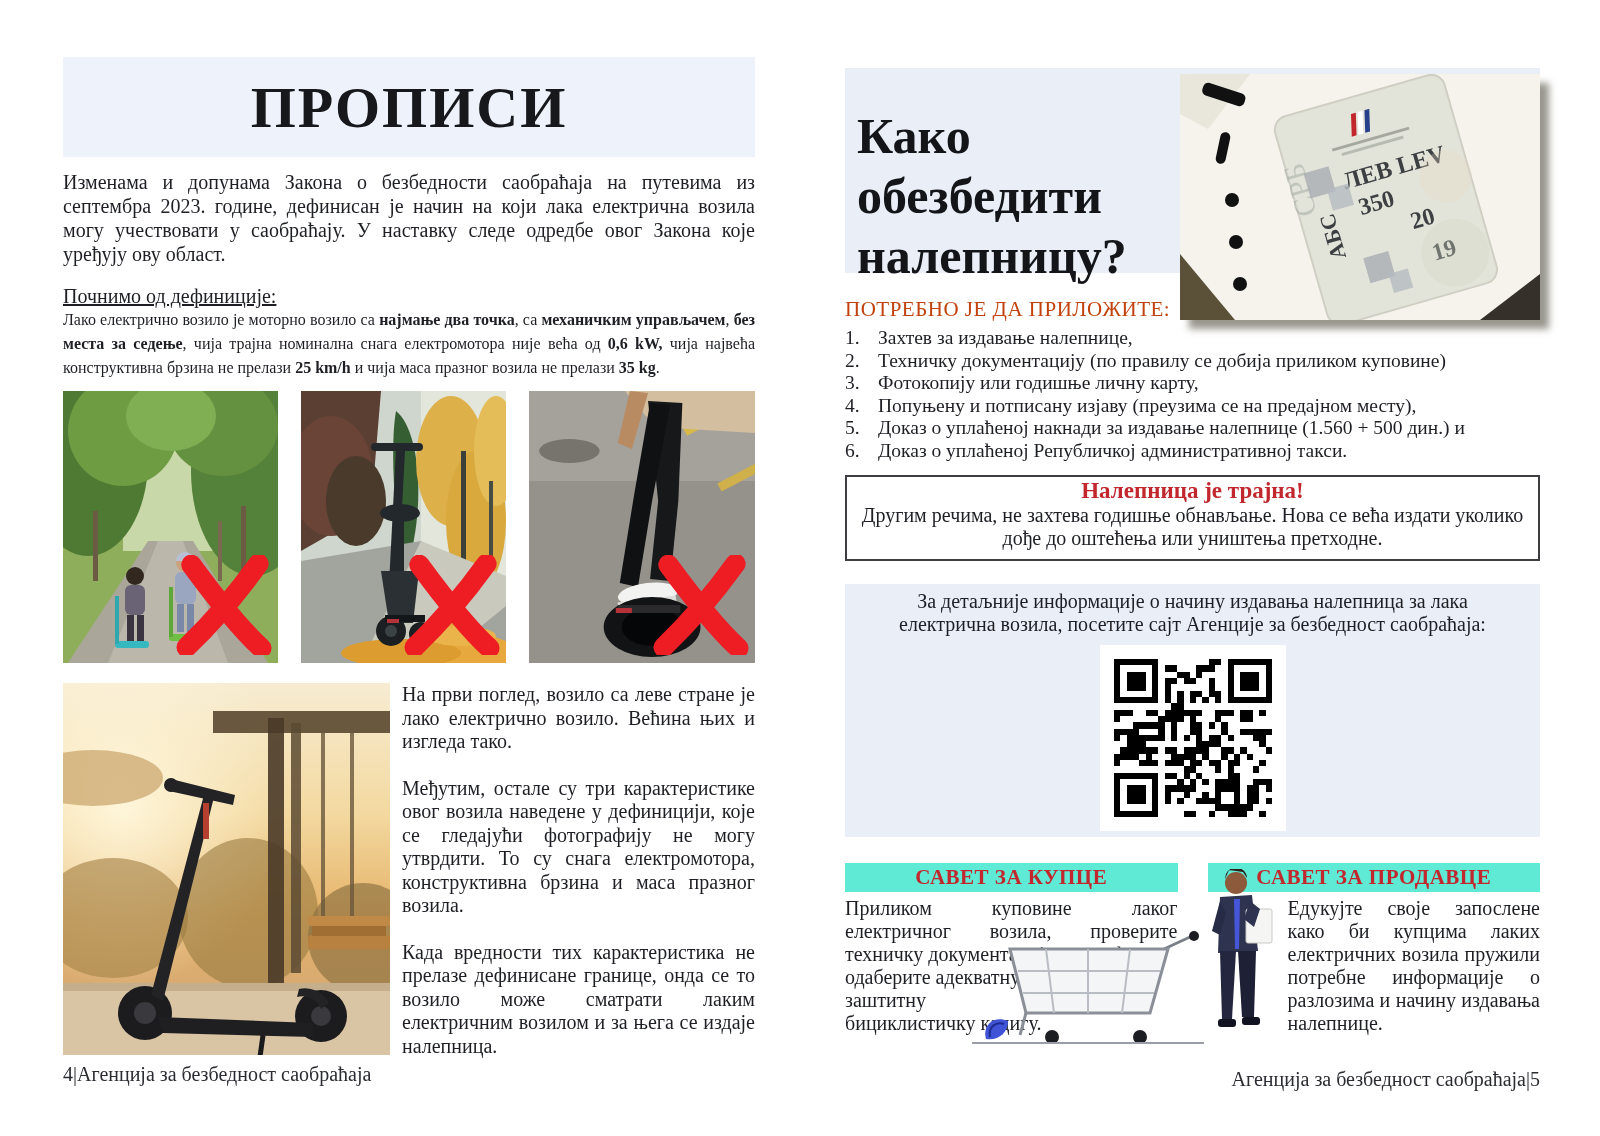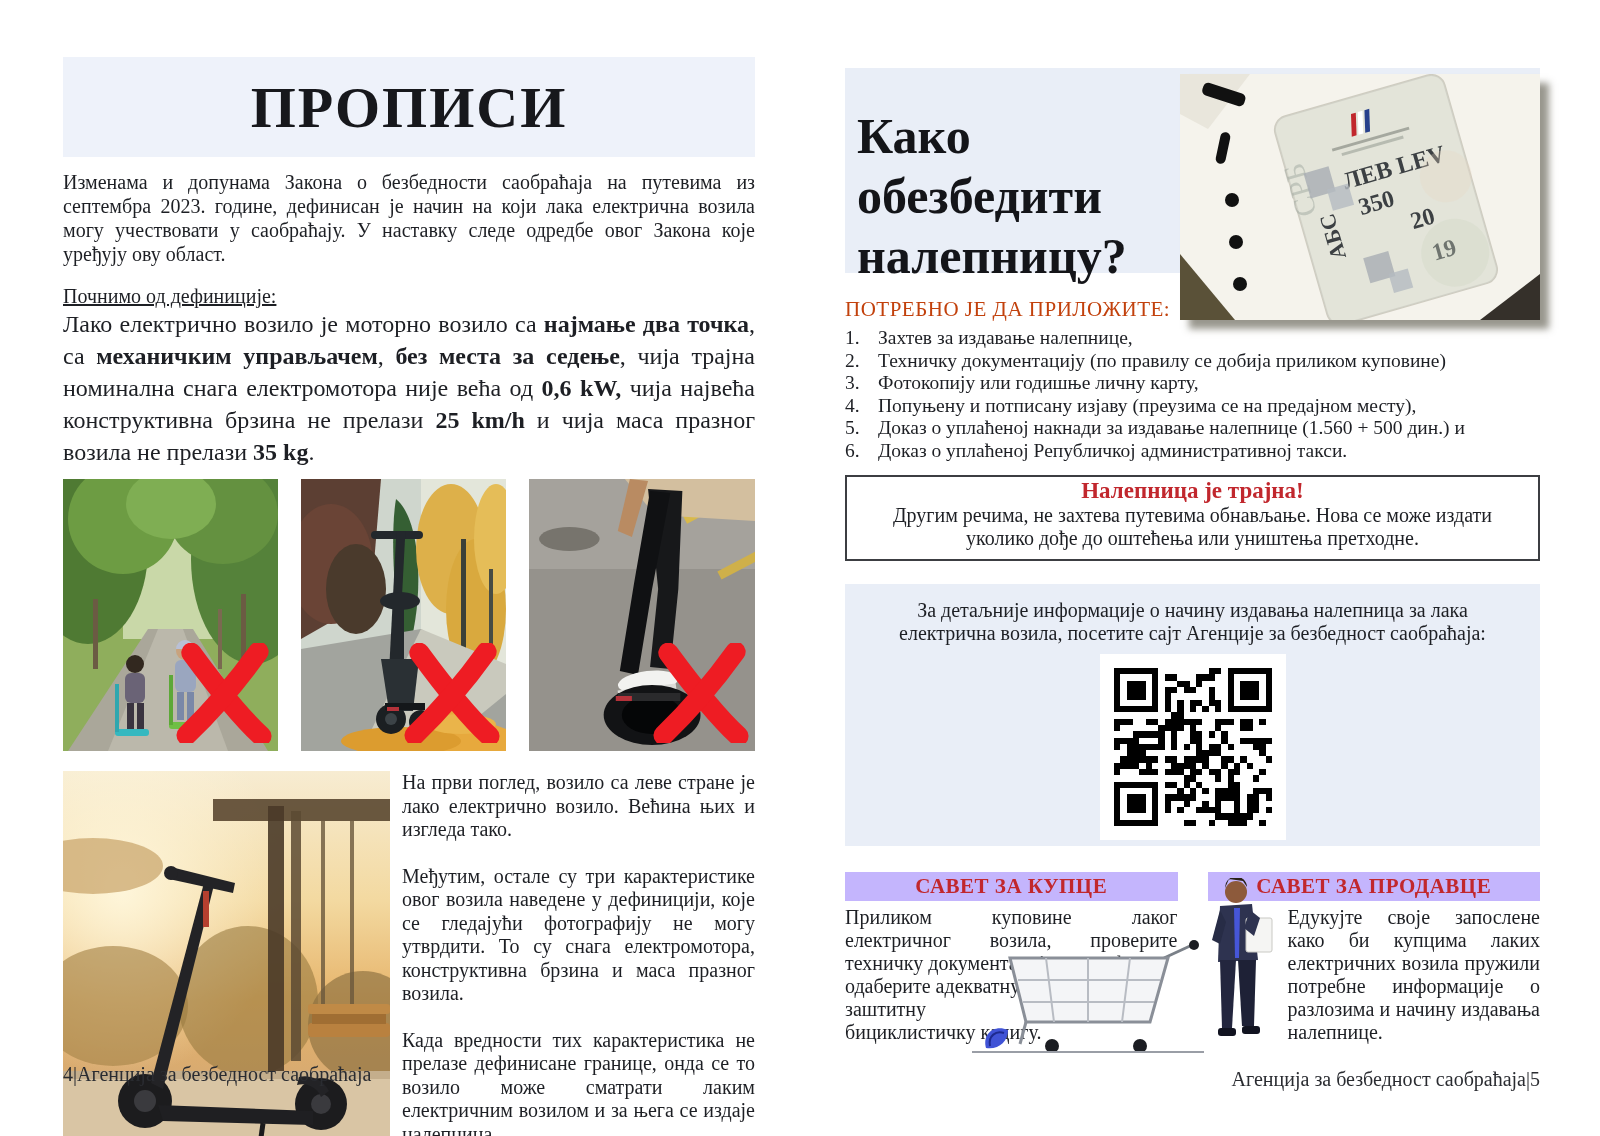--- a/index.html
+++ b/index.html
@@ -7,21 +7,21 @@
          font-family:"Liberation Serif","DejaVu Serif",serif;color:#1d1f24;}
   .page{position:absolute;top:57px;}
   .page-left{left:63px;width:692px;}
   .page-right{left:845px;width:695px;}
 
   
   .title-band{height:100px;background:#eef2fa;display:flex;align-items:center;justify-content:center;}
   .title-band h1{margin:0;font-size:58px;font-weight:bold;letter-spacing:2px;color:#17181c;}
   .intro{margin-top:13px;font-size:20px;line-height:24px;text-align:justify;}
   .def-heading{margin-top:18px;font-size:20px;line-height:24px;text-decoration:underline;}
-  .def-para{font-size:24px;line-height:32px;text-align:justify;}
+  .def-para{font-size:16px;line-height:24px;text-align:justify;}
   .def-para .b{font-weight:bold;}
   .photo-row{margin-top:11px;display:flex;gap:23px;height:272px;}
   .photo{position:relative;overflow:hidden;background:#ccc;}
   .ph1{width:215px;}  .ph2{width:205px;}  .ph3{flex:1;}
   .photo svg.scene{display:block;width:100%;height:100%;}
   .x-mark{position:absolute;right:6px;bottom:8px;width:96px;height:100px;}
   .bottom-row{margin-top:20px;display:flex;gap:12px;}
   .sunset{width:327px;height:372px;overflow:hidden;}
   .sunset svg{display:block;width:100%;height:100%;}
   .side-text{flex:1;font-size:20px;line-height:23.5px;text-align:justify;}
@@ -40,28 +40,28 @@
   .req{margin-top:24px;}
   .req-heading{font-size:21px;letter-spacing:.5px;color:#c2410c;}
   .req-list{margin-top:5px;}
   .req-item{display:flex;font-size:19.5px;line-height:22.5px;color:#1d1f24;}
   .req-num{width:33px;flex:none;}
 
   .permanent-box{margin-top:13px;border:2px solid #3c3e42;padding:0 12px 9px;text-align:center;}
   .permanent-title{font-size:23px;line-height:27px;font-weight:bold;color:#c1272d;}
   .permanent-body{font-size:20px;line-height:23px;color:#1d1f24;}
 
-  .info-box{margin-top:23px;background:#e9eef7;padding:15px 28px 6px;text-align:center;}
+  .info-box{margin-top:23px;background:#e9eef7;padding:6px 28px 6px;text-align:center;}
   .info-text{font-size:20px;line-height:23px;color:#1d1f24;}
   .qr-wrap{width:186px;height:186px;background:#ffffff;margin:9px auto 0;display:flex;align-items:center;justify-content:center;}
   .qr-wrap svg{width:158px;height:158px;}
 
   .advice-row{margin-top:26px;display:flex;gap:30px;}
   .advice-col{flex:1;position:relative;}
-  .advice-header{height:29px;background:#c4b5fd;display:flex;align-items:center;justify-content:center;
+  .advice-header{height:29px;background:#5eead4;display:flex;align-items:center;justify-content:center;
                  font-size:21px;font-weight:bold;color:#c1272d;letter-spacing:.5px;}
   .advice-body{margin-top:5px;font-size:20px;line-height:23px;text-align:justify;}
   .advice-body .narrow{display:block;width:208px;text-align:left;}
   .cart{position:absolute;right:-30px;bottom:-14px;width:240px;height:122px;}
   .seller-col .advice-body{margin-left:80px;}
   .person{position:absolute;left:-12px;top:6px;width:84px;height:168px;z-index:2;}
 </style>
 </head>
 <body>
 
@@ -310,21 +310,21 @@
           </div>
         <div class="req-item">
             <span class="req-num">6.</span>
             <span>Доказ о уплаћеној Републичкој административној такси.</span>
           </div>
       </div>
     </div>
 
     <div class="permanent-box">
       <div class="permanent-title">Налепница је трајна!</div>
-      <div class="permanent-body">Другим речима, не захтева путевима обнављање. Нова се може издати уколико дође до оштећења или уништења претходне.</div>
+      <div class="permanent-body">Другим речима, не захтева годишње обнављање. Нова се већа издати уколико дође до оштећења или уништења претходне.</div>
     </div>
 
     <div class="info-box">
       <div class="info-text">За детаљније информације о начину издавања налепница за лака електрична возила, посетите сајт Агенције за безбедност саобраћаја:</div>
       <div class="qr-wrap">
         <svg id="qr" viewBox="0 0 25 25" shape-rendering="crispEdges">
             <rect width="25" height="25" fill="#fff"></rect>
             <rect x="0" y="0" width="1" height="1" fill="#000"></rect>
             <rect x="1" y="0" width="1" height="1" fill="#000"></rect>
             <rect x="2" y="0" width="1" height="1" fill="#000"></rect>

